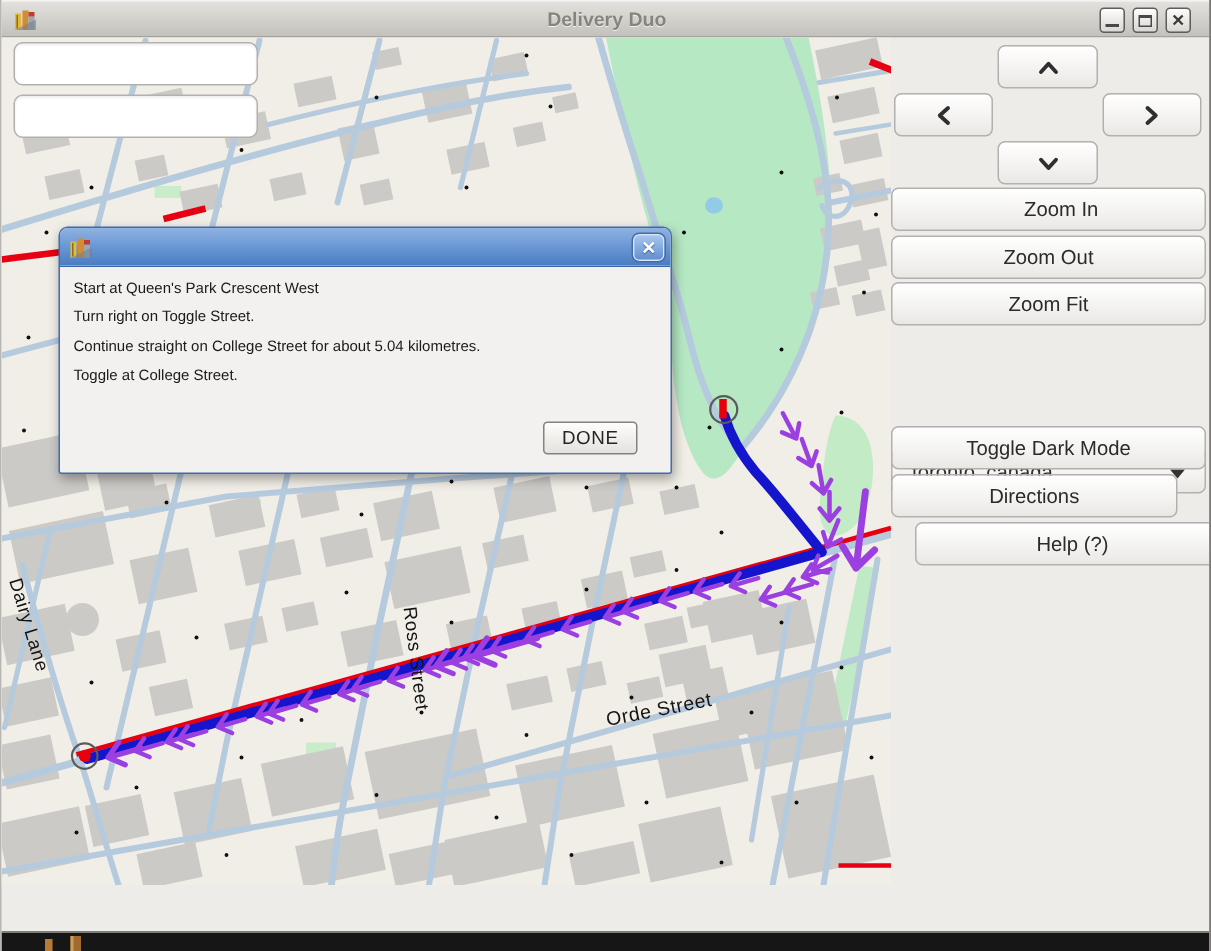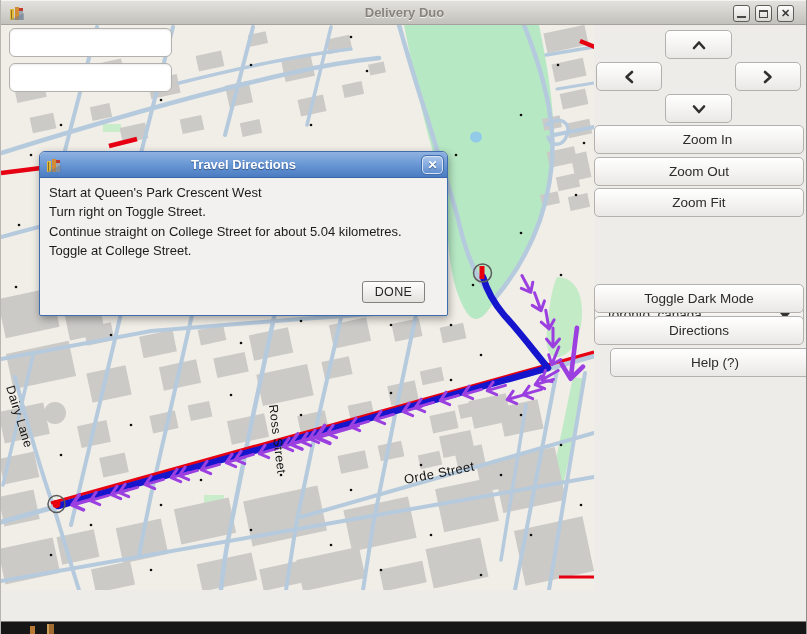--- a/index.html
+++ b/index.html
@@ -30,21 +30,21 @@
   .dialog-titlebar{position:absolute;left:0;top:0;right:0;height:26px;border-radius:5px 5px 0 0;
     background:linear-gradient(180deg,#8fb2e0 0%,#6d9ad6 45%,#4a7cc2 100%);
     border-bottom:1px solid #3a67a8;}
   .dialog-title{position:absolute;left:0;right:0;top:5px;text-align:center;color:#fff;
     font-size:13px;font-weight:bold;text-shadow:0 1px 1px #2c5染;text-shadow:0 1px 1px #2c5188;}
   .dialog-icon{position:absolute;left:6px;top:5px;width:16px;height:16px;}
   .dialog-close{position:absolute;right:4px;top:4px;width:21px;height:18px;border-radius:4px;
     border:1px solid #d7e4f5;outline:1px solid #446ea9;
     background:linear-gradient(180deg,#a9c6ec,#628fd0);color:#fff;font-weight:bold;font-size:12px;
     display:flex;align-items:center;justify-content:center;text-shadow:0 1px 1px #33598f;}
-  .dialog-body{position:absolute;left:9px;top:31px;right:9px;font-size:13px;color:#1b1b1b;line-height:19.4px;}
+  .dialog-body{position:absolute;left:9px;top:31px;right:9px;font-size:10px;color:#1b1b1b;line-height:19.4px;}
   .done-btn{position:absolute;left:322px;top:129px;width:63px;height:22px;
     background:linear-gradient(180deg,#fdfdfc,#e4e2de);border:1px solid #83817d;border-radius:3px;
     font-size:12.5px;color:#242424;display:flex;align-items:center;justify-content:center;letter-spacing:.4px;
     font-family:inherit;}
   
   .panel{position:absolute;left:593px;top:25px;width:214px;height:597px;background:#edece8;}
   .btn{position:absolute;background:linear-gradient(180deg,#ffffff 0%,#f5f4f2 50%,#eae8e5 100%);
     border:1px solid #b3b1ad;border-radius:5px;display:flex;align-items:center;justify-content:center;
     font-size:13.5px;color:#2b2b2b;font-family:inherit;}
   .dropdown{justify-content:flex-start;padding-left:13px;margin-top:48px;}
@@ -350,21 +350,20 @@
     <div class="dialog">
       <div class="dialog-titlebar">
         <svg class="dialog-icon" viewBox="0 0 16 16">
           <rect x="1" y="4" width="4" height="11" fill="#e2b93f"></rect>
           <rect x="2" y="5" width="1" height="9" fill="#8a6d1d"></rect>
           <rect x="6" y="2" width="4" height="13" fill="#d28c35"></rect>
           <rect x="10" y="6" width="4" height="9" fill="#9aa7b5"></rect>
           <rect x="10" y="3" width="4" height="3" fill="#c23b2e"></rect>
           <path d="M1,15 L15,8 L15,15 Z" fill="#6f7e8c" opacity=".55"></path>
         </svg>
-        <div class="dialog-title">Travel Directions</div>
         <div class="dialog-close">
           <span>✕</span>
         </div>
       </div>
       <div class="dialog-body">
         <div>Start at Queen's Park Crescent West</div>
         <div>Turn right on Toggle Street.</div>
         <div>Continue straight on College Street for about 5.04 kilometres.</div>
         <div>Toggle at College Street.</div>
       </div>
@@ -395,21 +394,21 @@
     </button>
 
     <button class="btn" style="left:0;top:100px;width:210px;height:29px;padding-left:23px;">Zoom In</button>
     <button class="btn" style="left:0;top:132px;width:210px;height:29px;">Zoom Out</button>
     <button class="btn" style="left:0;top:163px;width:210px;height:29px;">Zoom Fit</button>
     <button class="btn dropdown" style="left:0;top:227px;width:210px;height:29px;">
       <span>toronto_canada</span>
       <span class="caret"></span>
     </button>
     <button class="btn" style="left:0;top:259px;width:210px;height:29px;">Toggle Dark Mode</button>
-    <button class="btn" style="left:0;top:291px;width:210px;height:29px;">Directions</button>
+    <button class="btn" style="left:0;top:291px;width:191px;height:29px;">Directions</button>
     <button class="btn" style="left:16px;top:323px;width:210px;height:29px;">Help (?)</button>
   </div>
 
   <div class="taskbar">
     <span class="tb-ic1"></span>
     <span class="tb-ic2"></span>
   </div>
 </div>
 
 </body></html>

